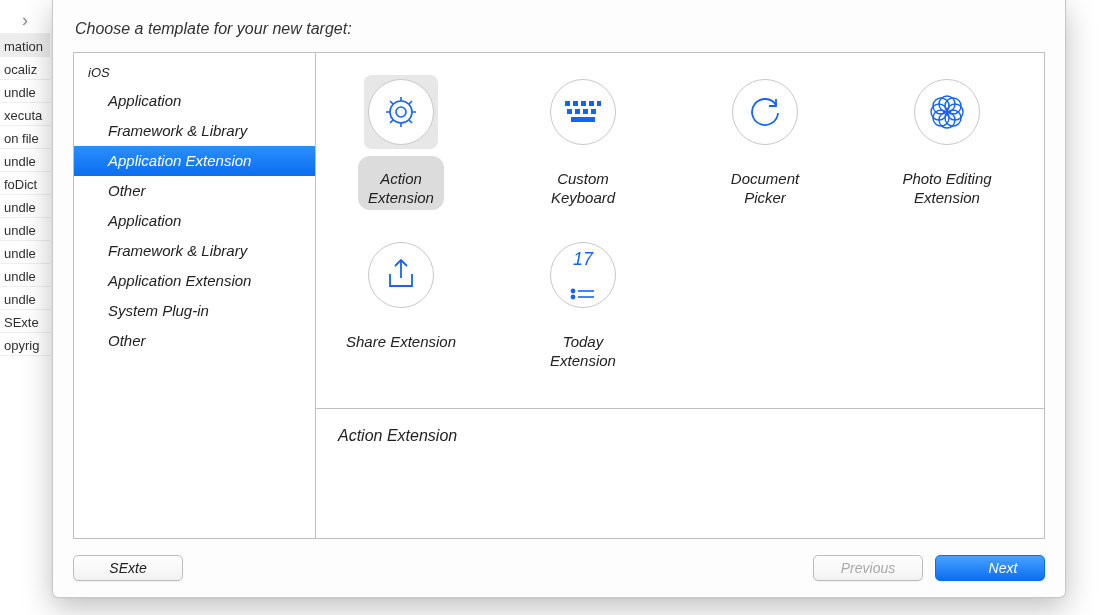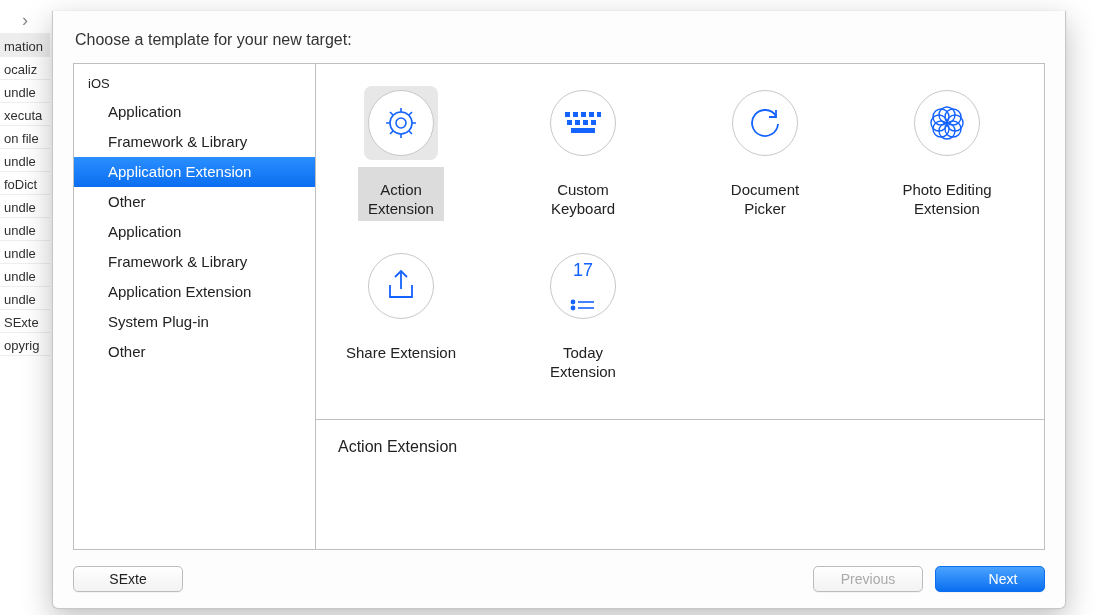--- a/index.html
+++ b/index.html
@@ -8,29 +8,30 @@
 
   
   .bg-list { position: absolute; left: 0; top: 8px; width: 50px; }
   .bg-list .chev { height: 26px; display:flex; align-items:center; justify-content:center; color:#888; font-size:18px; border-bottom:1px solid #eee;}
   .bg-list .row { height: 23px; line-height: 25.6px; padding-left: 4px; font-size: 13px; color:#303030; border-bottom: 1px solid #eee; overflow:hidden; white-space:nowrap;}
   .bg-list .row.shaded { background:#ededed; }
 
   
   .sheet {
     position: absolute;
-    left: 52px; top: 11px;
+    left: 52px; top: 0;
     width: 1014px; height: 598px;
     background: #fdfdfd;
     border: 1px solid #c8c8c8;
     border-top: none;
     border-radius: 0 0 6px 6px;
     box-shadow: 0 10px 30px rgba(0,0,0,0.25), 0 0 0 1px rgba(0,0,0,0.02);
     display: flex; flex-direction: column;
     padding: 16px 20px 16px 20px;
+    font-style: italic;
   }
   .sheet-title { font-size: 16px; color: #333; margin: 4px 0 14px 2px; }
 
   .panel {
     flex: 1;
     border: 1px solid #bfbfbf;
     background: #fff;
     display: flex;
     overflow: hidden;
   }
@@ -70,21 +71,21 @@
   .tpl .circle {
     width: 66px; height: 66px; border: 1px solid #c8c8c8; border-radius: 50%;
     display:flex; align-items:center; justify-content:center;
     color:#0a6ef0;
     background:#fff;
   }
   .tpl .lbl { margin-top: 10px; font-size: 15px; text-align:center; line-height: 19px; color:#222; white-space: pre-line;}
   .tpl.selected { }
   .tpl.selected .circle-wrap { background:#e7e7e7; border-radius:8px; padding:4px; }
   .tpl .circle-wrap { padding:4px; }
-  .tpl.selected .lbl-wrap { background:#dcdcdc; border-radius:0; padding:3px 10px; margin-top:7px;}
+  .tpl.selected .lbl-wrap { background:#dcdcdc; border-radius:12px; padding:3px 10px; margin-top:7px;}
   .tpl .lbl-wrap { padding:3px 10px; margin-top:7px;}
 
   .detail {
     border-top: 1px solid #bfbfbf;
     padding: 18px 22px;
     min-height: 130px;
   }
   .detail .d-title { font-size: 16px; margin-bottom: 10px; color:#222; }
   .detail .d-desc { font-size: 14.5px; color:#333; }
 

